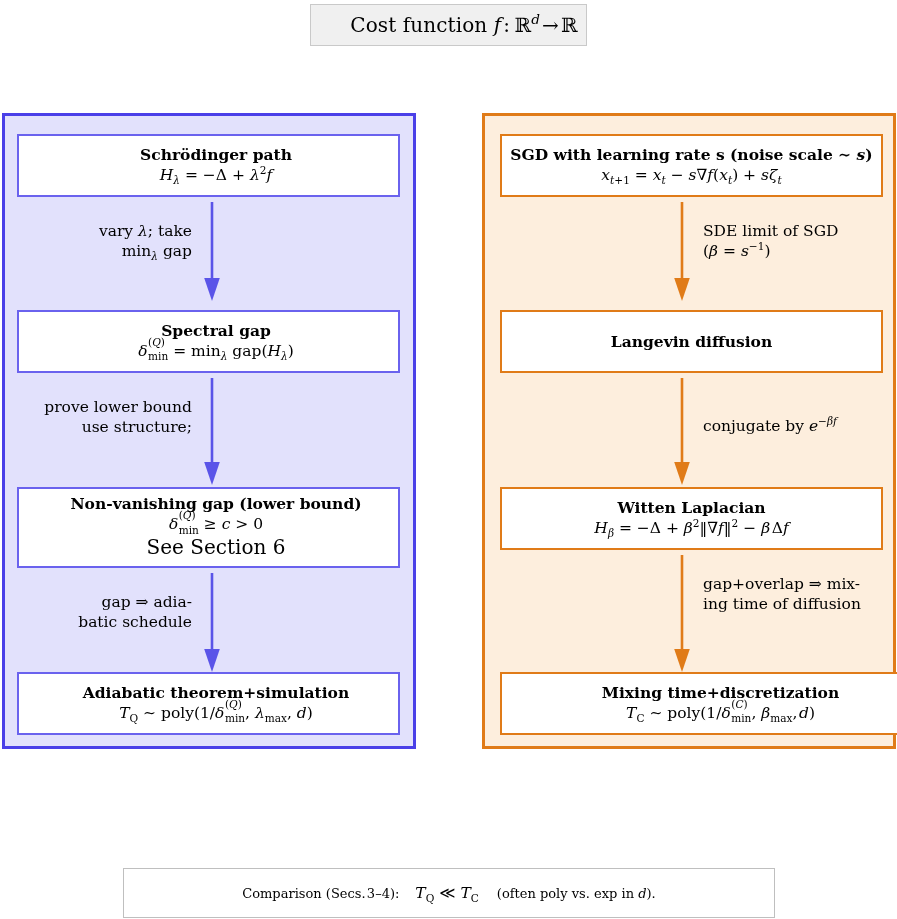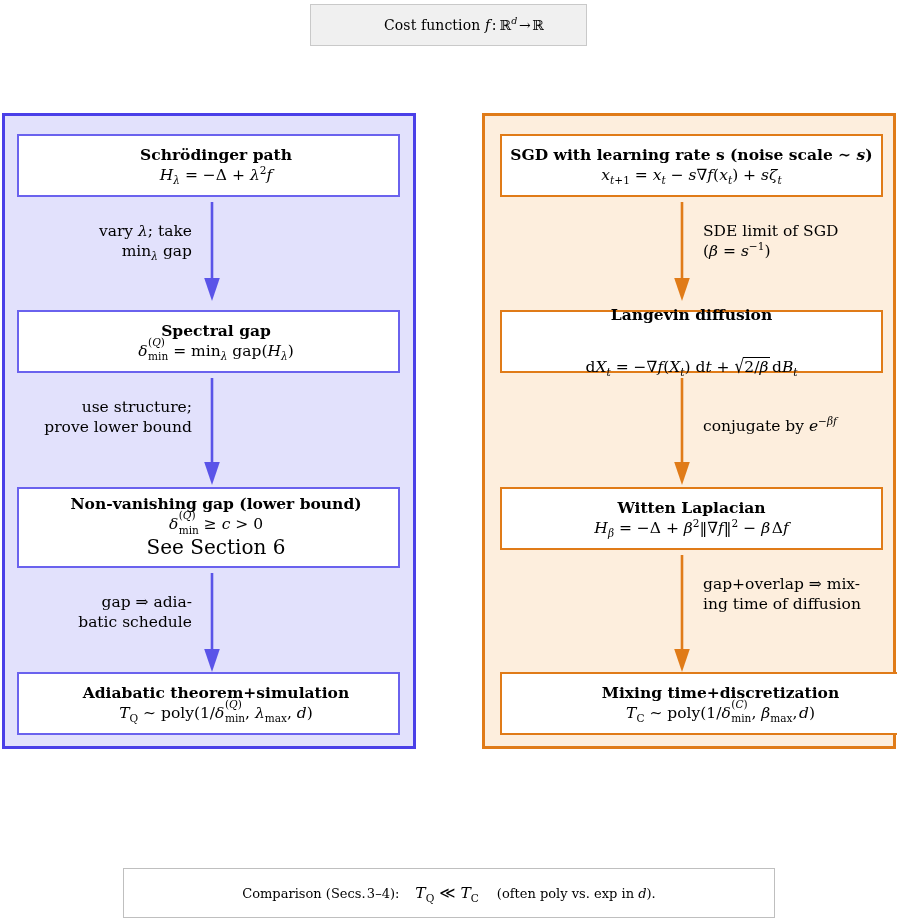--- a/index.html
+++ b/index.html
@@ -31,21 +31,21 @@
     width: 277px;
     height: 42px;
     background: #f0f0f0;
     border: 1px solid #c9c9c9;
     box-sizing: border-box;
     display: flex;
     align-items: center;
     justify-content: center;
   }
   #header-box .htxt {
-    font-size: 14px;
+    font-size: 20px;
     letter-spacing: .1px;
     white-space: nowrap;
     margin-left: 31px;
   }
 
   
   .panel {
     position: absolute;
     box-sizing: border-box;
   }
@@ -233,22 +233,22 @@
       </div>
     </div>
 
     <div class="arrow" id="q-arrow-1">
       <svg width="22" height="108" viewBox="0 0 22 108">
         <line x1="11" y1="0" x2="11" y2="88" stroke="#5a54e8" stroke-width="2.6"></line>
         <polygon points="11,107 3.2,84 18.8,84" fill="#5a54e8"></polygon>
       </svg>
     </div>
     <div class="edge-label" id="q-label-1">
+      <div>prove lower bound</div>
       <div>use structure;</div>
-      <div>prove lower bound</div>
     </div>
 
     <div class="node q" id="q-node-2" style="border-color: rgb(106, 98, 238);">
       <div class="title">Non-vanishing gap (lower bound)</div>
       <div class="formula">
         <span class="mi">δ</span><span class="subsup"><span class="up">(<span class="mi">Q</span>)</span><span class="dn">min</span></span>
         ≥ <span class="mi">c</span> &gt; 0
       </div>
       <div class="sub">See Section 6</div>
     </div>
@@ -288,24 +288,20 @@
         <polygon points="11,99 3.2,76 18.8,76" fill="#e07b18"></polygon>
       </svg>
     </div>
     <div class="edge-label" id="c-label-0">
       <div>SDE limit of SGD</div>
       <div>(<span class="mi">β</span> = <span class="mi">s</span><sup>−1</sup>)</div>
     </div>
 
     <div class="node c" id="c-node-1" style="border-color: rgb(224, 123, 24); gap: 31px;">
       <div class="title">Langevin diffusion</div>
-      <div class="formula">
-        d<span class="mi">X</span><sub class="mi">t</sub> = −∇<span class="mi">f</span>(<span class="mi">X</span><sub class="mi">t</sub>) d<span class="mi">t</span> +
-        <span class="radic">√</span><span class="sqrt">2/<span class="mi">β</span></span> d<span class="mi">B</span><sub class="mi">t</sub>
-      </div>
     </div>
 
     <div class="arrow" id="c-arrow-1">
       <svg width="22" height="108" viewBox="0 0 22 108">
         <line x1="11" y1="0" x2="11" y2="88" stroke="#e07b18" stroke-width="2.6"></line>
         <polygon points="11,107 3.2,84 18.8,84" fill="#e07b18"></polygon>
       </svg>
     </div>
     <div class="edge-label" id="c-label-1">
       <div>conjugate by <span class="mi">e</span><sup>−<span class="mi">βf</span></sup></div>

